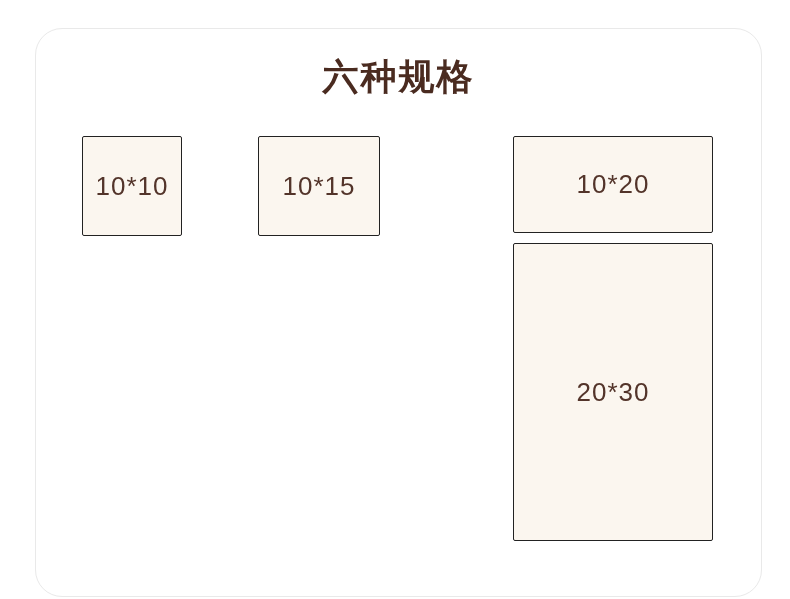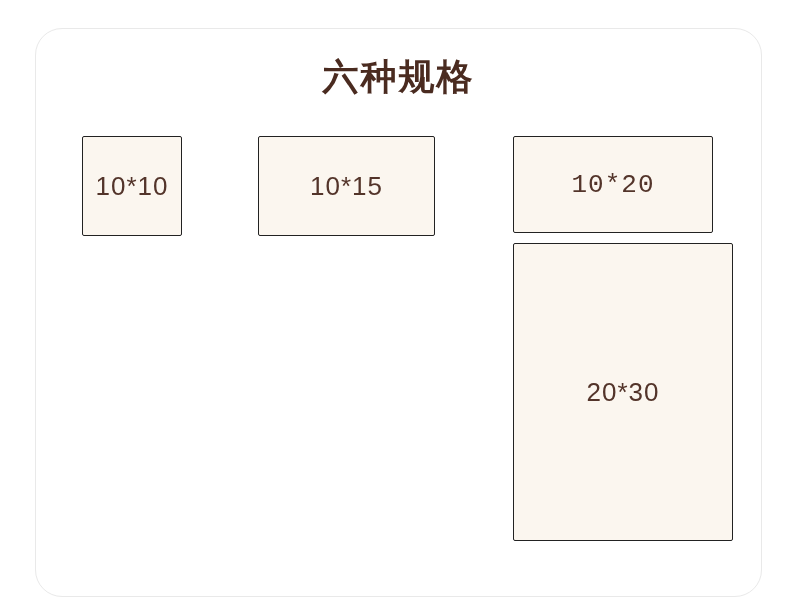--- a/index.html
+++ b/index.html
@@ -59,22 +59,22 @@
 </head>
 <body>
 
 <div class="stage">
   <div class="spec-card">
     <div class="card-title">六种规格</div>
   </div>
 <div class="spec-box" style="left: 82px; top: 136px; width: 100px; height: 100px;">
       <span class="spec-label">10*10</span>
     </div>
-    <div class="spec-box" style="left: 258px; top: 136px; width: 177px; height: 100px;">
+    <div class="spec-box" style="left: 258px; top: 136px; width: 122px; height: 100px;">
       <span class="spec-label">10*15</span>
     </div>
-    <div class="spec-box" style="left: 513px; top: 136px; width: 200px; height: 97px; font-family: Liberation Mono, monospace;">
+    <div class="spec-box" style="left: 513px; top: 136px; width: 200px; height: 97px;">
       <span class="spec-label">10*20</span>
     </div>
-    <div class="spec-box" style="left: 513px; top: 243px; width: 220px; height: 298px;">
+    <div class="spec-box" style="left: 513px; top: 243px; width: 200px; height: 298px;">
       <span class="spec-label">20*30</span>
     </div>
   </div>
 
 </body></html>

